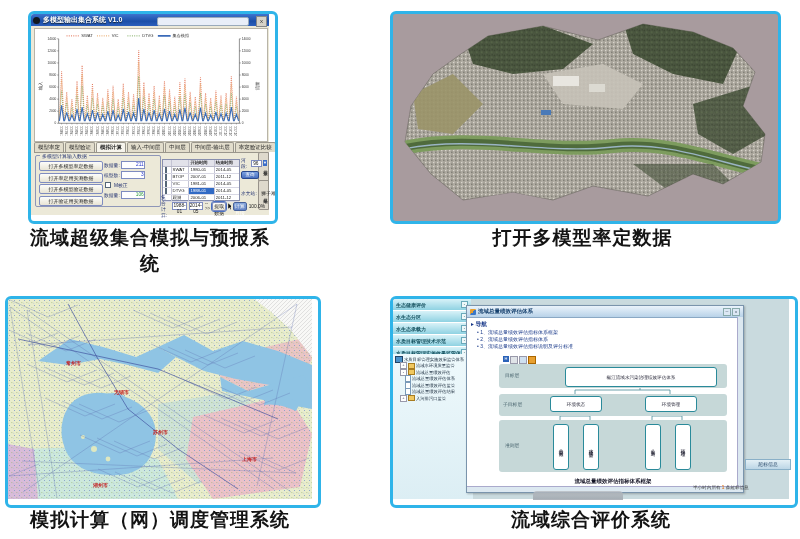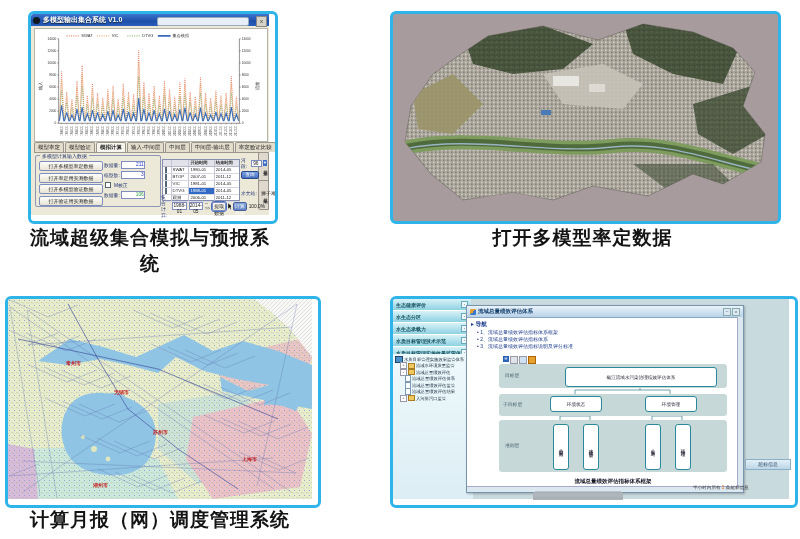--- a/index.html
+++ b/index.html
@@ -408,21 +408,21 @@
           <polyline points="249,187 289,5 15,193" fill="none" stroke="#5a6cb0" stroke-width="0.4" opacity="0.75"></polyline>
           <polyline points="10,40 80,55 150,70 210,95 270,120" fill="none" stroke="#3a4a9a" stroke-width="0.8" opacity="0.8"></polyline>
           <polyline points="60,5 90,60 120,110 170,150 230,190" fill="none" stroke="#3a4a9a" stroke-width="0.8" opacity="0.8"></polyline>
           <text x="58" y="66" font-size="5" fill="#c42222" font-weight="bold">常州市</text>
           <text x="106" y="95" font-size="5" fill="#c42222" font-weight="bold">无锡市</text>
           <text x="145" y="135" font-size="5" fill="#c42222" font-weight="bold">苏州市</text>
           <text x="234" y="162" font-size="5" fill="#c42222" font-weight="bold">上海市</text>
           <text x="85" y="188" font-size="5" fill="#c42222" font-weight="bold">湖州市</text>
         </svg></div>
   </div>
-  <div class="cap" style="left:5px;top:507px;width:310px;">计算月报（网）调度管理系统</div>
+  <div class="cap" style="left:5px;top:507px;width:310px;">模拟计算（网）调度管理系统</div>
 
   <div class="frame" style="left:390px;top:296px;width:402px;height:206px;">
     <div class="p4body">
       <div id="evalAcc" style="position:absolute;left:0;top:0;width:78px;">
           <div class="acc">
             <span class="atext">生态健康评价</span>
             <span class="abox">-</span>
           </div>
           <div class="acc">
             <span class="atext">水生态分区</span>
@@ -523,14 +523,15 @@
       </div>
       <div class="alertbar">超标信息</div>
       <div class="alertstatus">
         <span>半小时内所有</span>
         <b>1</b>
         <span>条超标信息</span>
       </div>
       <div class="greyblob"></div>
     </div>
   </div>
+  <div class="cap" style="left:390px;top:507px;width:402px;">流域综合评价系统</div>
 
 </div>
 
 </body></html>

